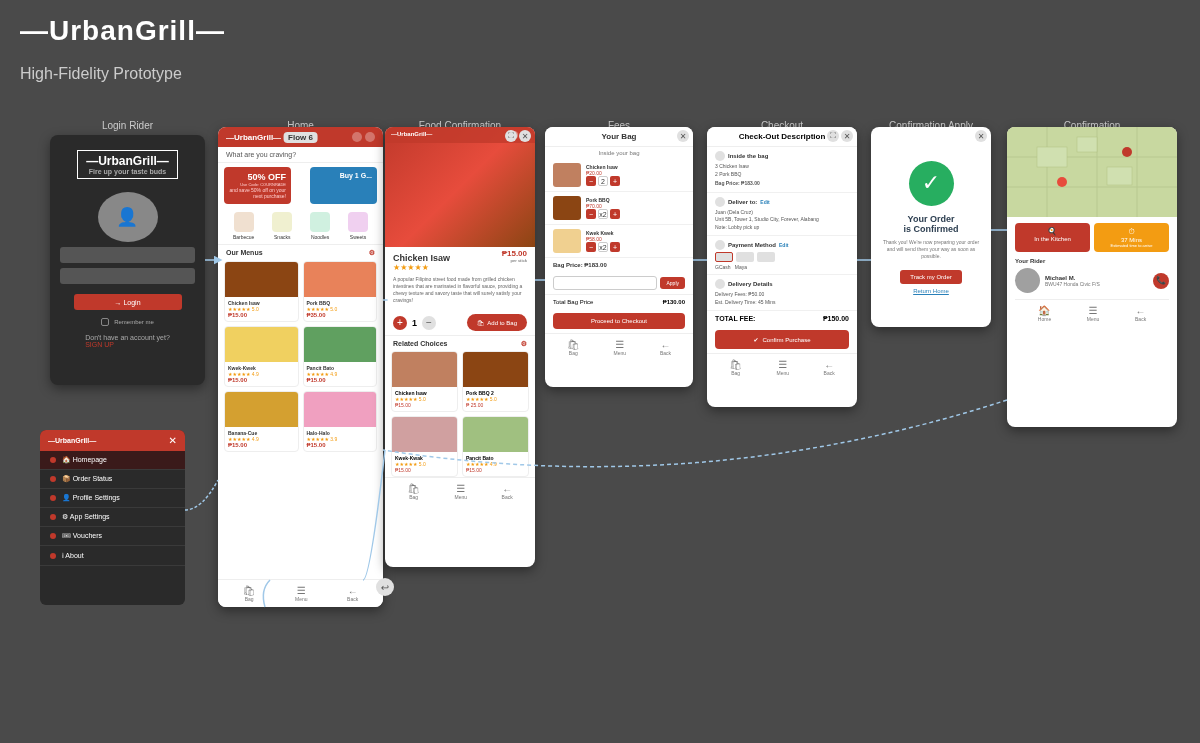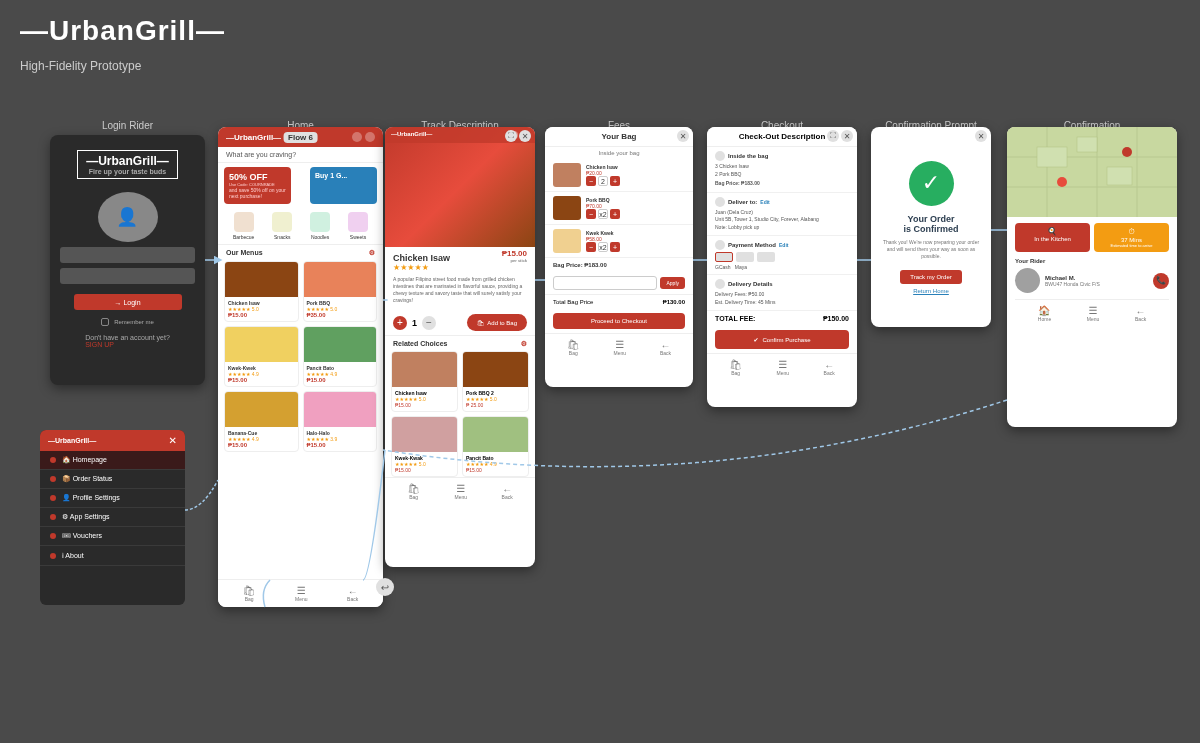--- a/index.html
+++ b/index.html
@@ -19,22 +19,22 @@
       left: 20px;
     }
     .brand-logo {
       color: white;
       font-size: 28px;
       font-weight: bold;
       letter-spacing: 1px;
     }
     .subtitle {
       color: #ccc;
-      font-size: 12px;
-      margin-top: 12px;
+      font-size: 16px;
+      margin-top: 18px;
     }
 
     
     .screen-label {
       position: absolute;
       font-size: 10px;
       color: #ccc;
       text-align: center;
     }
 
@@ -127,20 +127,21 @@
     .home-search-bar {
       padding: 4px 8px;
       font-size: 7px;
       color: #555;
       border-bottom: 1px solid #eee;
     }
     .banner-area {
       display: flex;
       gap: 19px;
       padding: 4px 6px;
+      text-align: right;
     }
     .banner-red {
       background: #c0392b;
       border-radius: 4px;
       padding: 5px;
       flex: 1;
     }
     .banner-red .pct { color: white; font-size: 9px; font-weight: bold; }
     .banner-red .desc { color: #ffcccc; font-size: 5px; }
     .banner-blue {
@@ -698,21 +699,21 @@
       </div>
     </div>
   </div>
   <div class="bottom-nav">
     <div class="nav-item"><span class="nav-icon">🛍</span>Bag</div>
     <div class="nav-item"><span class="nav-icon">☰</span>Menu</div>
     <div class="nav-item"><span class="nav-icon">←</span>Back</div>
   </div>
 </div>
 
-<div class="screen-label" style="top:120px; left:385px; width:150px;">Track Description</div>
+<div class="screen-label" style="top:120px; left:385px; width:150px;">Food Confirmation</div>
 <div class="phone-screen food-screen">
   <div class="food-img">
     <div class="food-header-bar">
       <div class="food-logo-sm">—UrbanGrill—</div>
       <div style="display:flex;gap:3px;">
         <div style="width:8px;height:8px;background:rgba(255,255,255,0.4);border-radius:50%;"></div>
         <div style="width:8px;height:8px;background:rgba(255,255,255,0.4);border-radius:50%;"></div>
       </div>
     </div>
   </div>
@@ -903,21 +904,21 @@
     <span>✔</span>
     <span>Confirm Purchase</span>
   </div>
   <div class="bottom-nav" style="position:relative;bottom:auto;">
     <div class="nav-item"><span class="nav-icon">🛍</span>Bag</div>
     <div class="nav-item"><span class="nav-icon">☰</span>Menu</div>
     <div class="nav-item"><span class="nav-icon">←</span>Back</div>
   </div>
 </div>
 
-<div class="screen-label" style="top:120px; left:871px; width:120px;">Confirmation Prompt</div>
+<div class="screen-label" style="top:120px; left:871px; width:120px;">Confirmation Apply</div>
 <div class="phone-screen confirm-prompt-screen">
   <div class="screen-btn close-x" style="top:3px;">✕</div>
   <div class="check-circle">
     <span>✓</span>
   </div>
   <div class="confirm-title">Your Order<br>is Confirmed</div>
   <div class="confirm-desc">Thank you! We're now preparing your order and will send them your way as soon as possible.</div>
   <div class="track-btn">Track my Order</div>
   <div class="return-btn">Return Home</div>
 </div>

